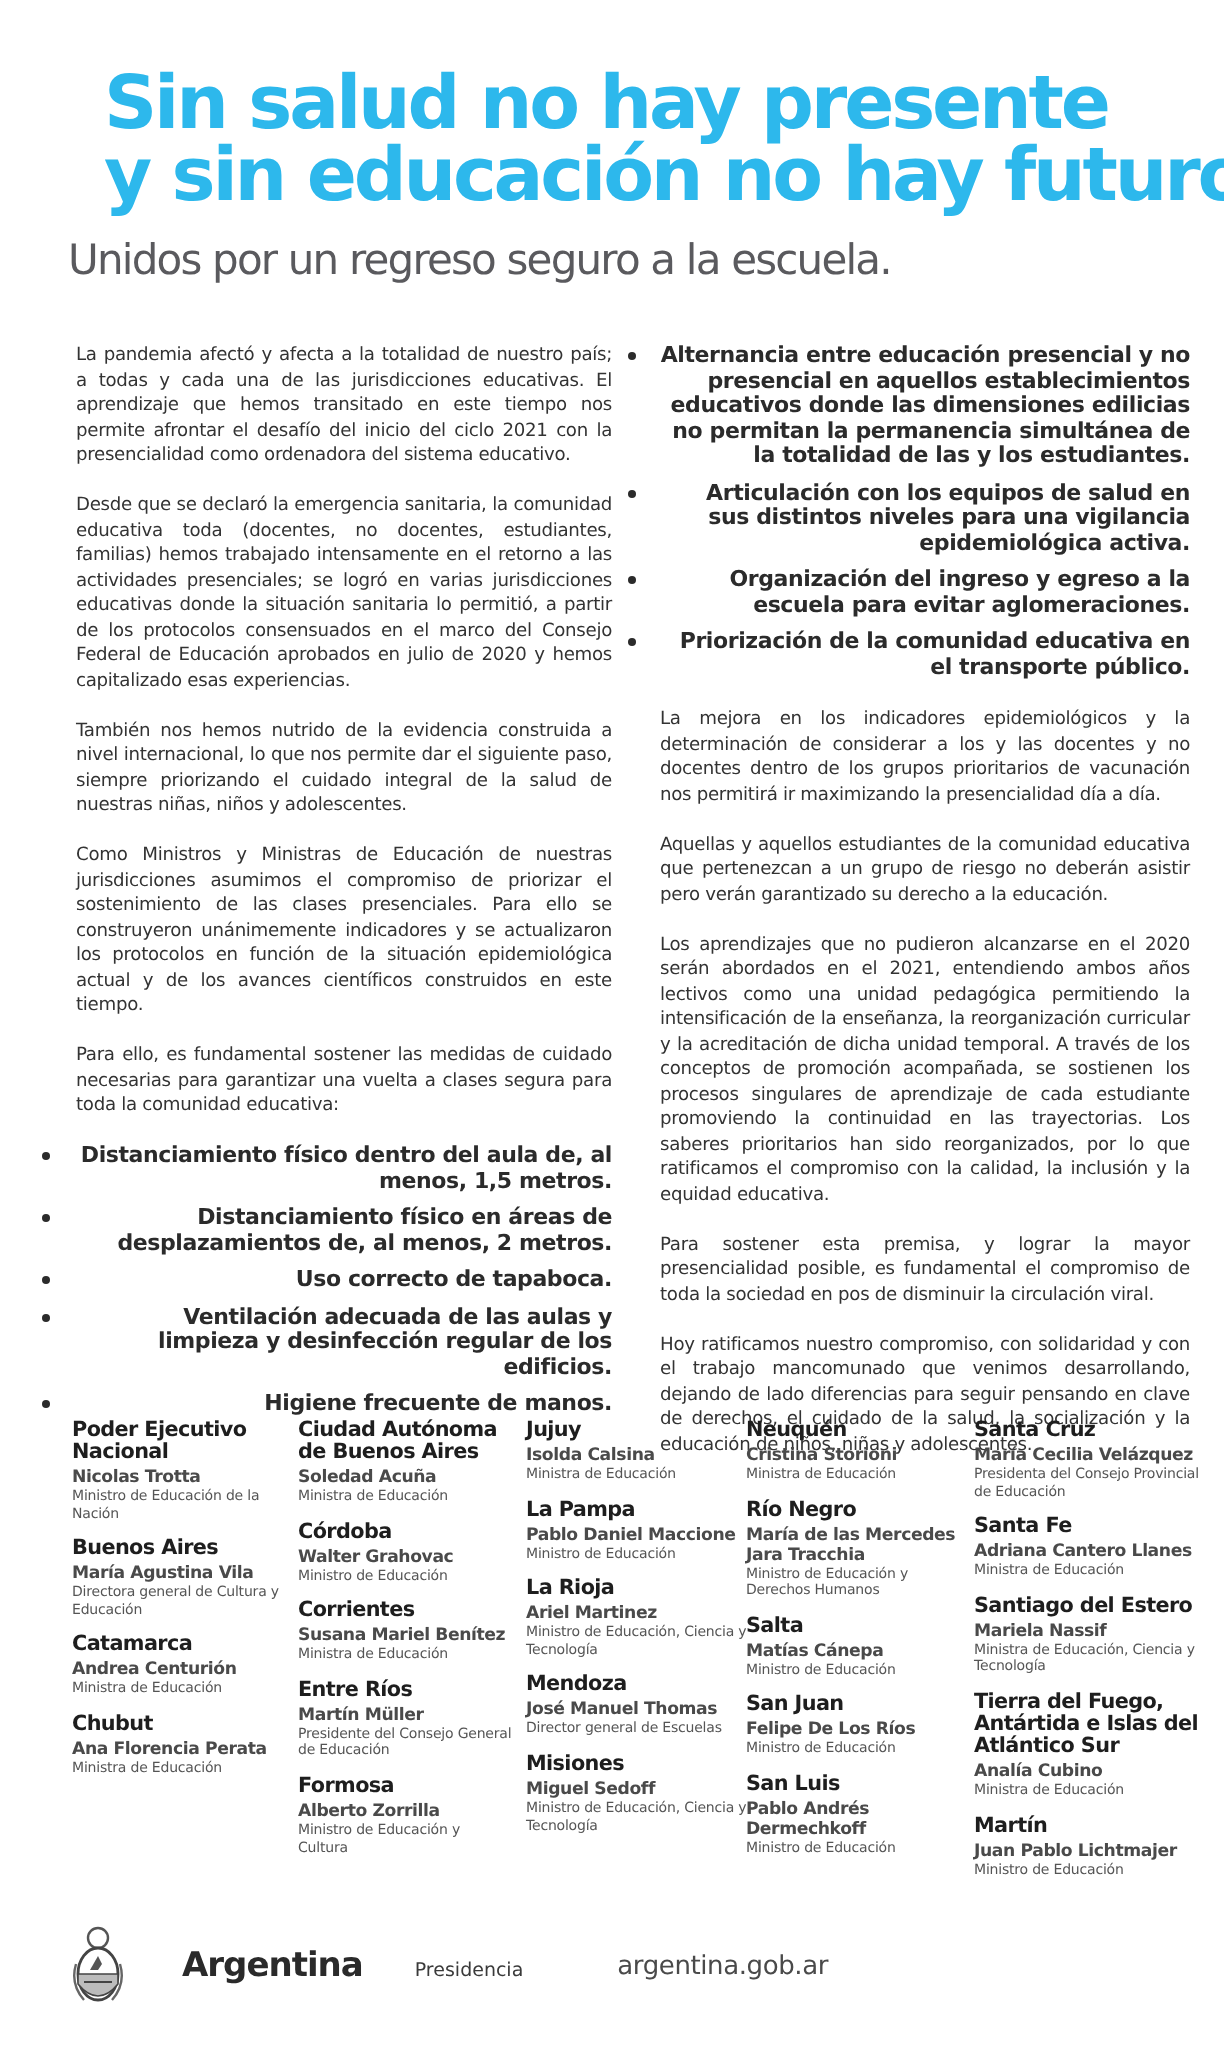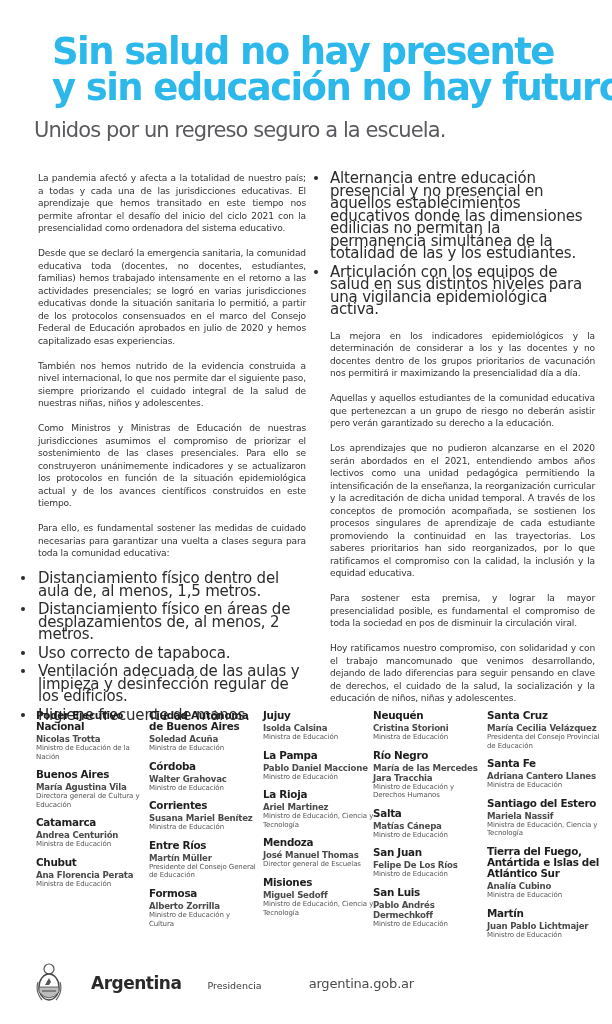--- a/index.html
+++ b/index.html
@@ -18,22 +18,22 @@
     color: #5a5a5e; font-size: 21px; letter-spacing: -0.9px;
   }
 
   .col { position: absolute; top: 172px; width: 268px; font-size: 9.1px; line-height: 12.5px; color: #333; }
   .col-left { left: 38px; }
   .col-right { left: 330px; width: 265px; }
   .col p { text-align: justify; margin-bottom: 12.5px; letter-spacing: -0.15px; }
 
   .bullets { list-style: none; }
   .bullets li {
-    position: relative; font-weight: normal; color: #2b2b2b;
-    font-size: 15px; line-height: 12.5px; margin-bottom: 6px; letter-spacing: -0.2px;
+    position: relative; font-weight: bold; color: #2b2b2b;
+    font-size: 11px; line-height: 12.5px; margin-bottom: 6px; letter-spacing: -0.2px; text-align: right;
   }
   .bullets li .dot {
     position: absolute; left: -17px; top: 4px; width: 4px; height: 4px;
     border-radius: 50%; background: #2b2b2b;
   }
   .col-left .bullets { margin-top: 0; }
   .col-right .bullets { margin-bottom: 14px; }
   .col-right .bullets li .dot { left: -16px; }
 
   .sigs { position: absolute; top: 710px; left: 36px; width: 572px; }
@@ -70,20 +70,22 @@
     <li><span class="dot"></span><span>Uso correcto de tapaboca.</span></li>
     <li><span class="dot"></span><span>Ventilación adecuada de las aulas y limpieza y desinfección regular de los edificios.</span></li>
     <li><span class="dot"></span><span>Higiene frecuente de manos.</span></li>
   </ul>
 </div>
 
 <div class="col col-right">
   <ul class="bullets">
     <li><span class="dot"></span><span>Alternancia entre educación presencial y no presencial en aquellos establecimientos educativos donde las dimensiones edilicias no permitan la permanencia simultánea de la totalidad de las y los estudiantes.</span></li>
     <li><span class="dot"></span><span>Articulación con los equipos de salud en sus distintos niveles para una vigilancia epidemiológica activa.</span></li>
+    <li><span class="dot"></span><span>Organización del ingreso y egreso a la escuela para evitar aglomeraciones.</span></li>
+    <li><span class="dot"></span><span>Priorización de la comunidad educativa en el transporte público.</span></li>
   </ul>
   <p>La mejora en los indicadores epidemiológicos y la determinación de considerar a los y las docentes y no docentes dentro de los grupos prioritarios de vacunación nos permitirá ir maximizando la presencialidad día a día.</p>
   <p>Aquellas y aquellos estudiantes de la comunidad educativa que pertenezcan a un grupo de riesgo no deberán asistir pero verán garantizado su derecho a la educación.</p>
   <p>Los aprendizajes que no pudieron alcanzarse en el 2020 serán abordados en el 2021, entendiendo ambos años lectivos como una unidad pedagógica permitiendo la intensificación de la enseñanza, la reorganización curricular y la acreditación de dicha unidad temporal. A través de los conceptos de promoción acompañada, se sostienen los procesos singulares de aprendizaje de cada estudiante promoviendo la continuidad en las trayectorias. Los saberes prioritarios han sido reorganizados, por lo que ratificamos el compromiso con la calidad, la inclusión y la equidad educativa.</p>
   <p>Para sostener esta premisa, y lograr la mayor presencialidad posible, es fundamental el compromiso de toda la sociedad en pos de disminuir la circulación viral.</p>
   <p>Hoy ratificamos nuestro compromiso, con solidaridad y con el trabajo mancomunado que venimos desarrollando, dejando de lado diferencias para seguir pensando en clave de derechos, el cuidado de la salud, la socialización y la educación de niños, niñas y adolescentes.</p>
 </div>
 
 <div class="sigs">
   <div class="sig-col" style="left:0; width:108px;">

